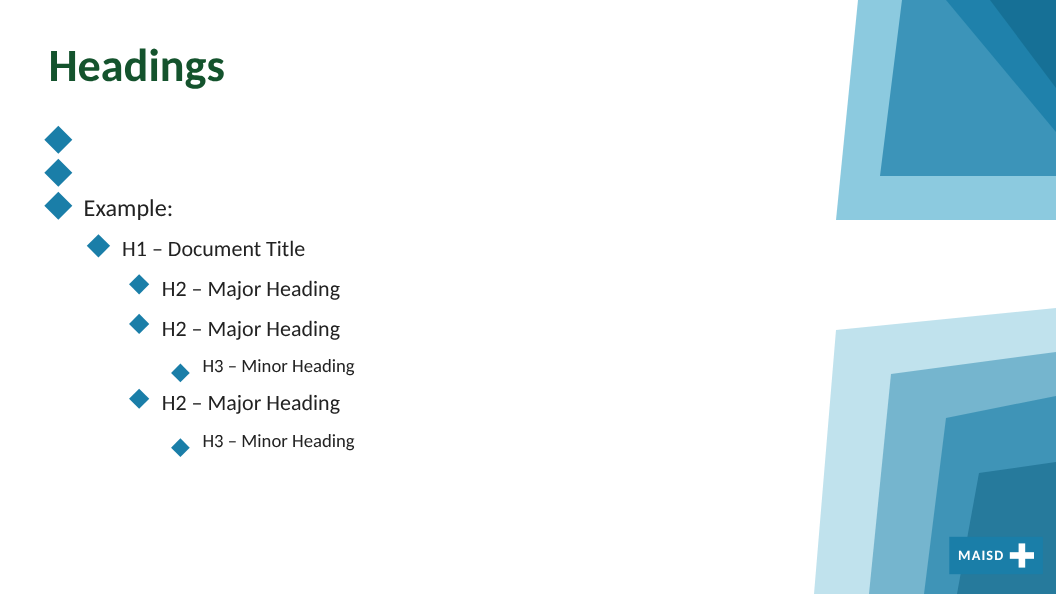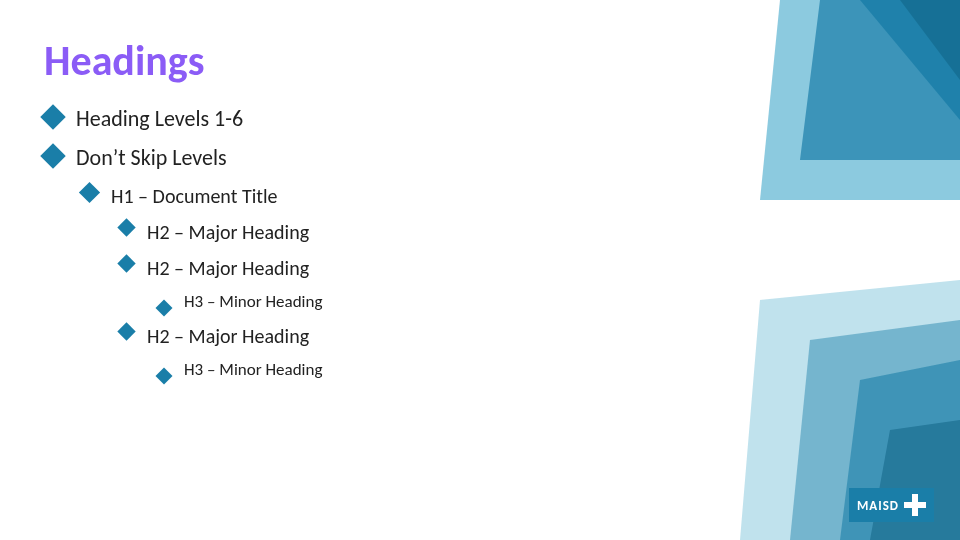--- a/index.html
+++ b/index.html
@@ -34,22 +34,22 @@
       position: relative;
       z-index: 1;
       padding: 36px 50px 30px 44px;
       max-width: 720px;
     }
 
     
     .page-title {
       font-size: 42px;
       font-weight: 700;
-      color: #8b5cf6;
-      margin-bottom: 18px;
+      color: #14532d;
+      margin-bottom: 28px;
       line-height: 1.2;
     }
 
     
     .bullet-list {
       list-style: none;
       padding: 0;
     }
 
     .bullet-item {
@@ -104,21 +104,21 @@
       width: 11px;
       height: 11px;
       min-width: 11px;
       margin-top: 3px;
     }
 
     
     .logo-container {
       position: absolute;
       bottom: 18px;
-      right: 26px;
+      right: 12px;
       z-index: 10;
       padding-left: 19px;
     }
 
     .logo-box {
       background: #1a7ea8;
       color: white;
       font-size: 13px;
       font-weight: 700;
       padding: 6px 8px;
@@ -175,25 +175,27 @@
   </svg>
 </div>
 
 <div class="content">
   <h1 class="page-title">Headings</h1>
 
   <ul class="bullet-list">
 
     <li class="bullet-item level-1">
       <span class="diamond"></span>
-      <span>Heading Levels 1-6</span>
     </li>
     <li class="bullet-item level-1">
       <span class="diamond"></span>
-      <span>Don’t Skip Levels</span>
+    </li>
+    <li class="bullet-item level-1">
+      <span class="diamond"></span>
+      <span>Example:</span>
     </li>
 
     <li class="bullet-item level-2">
       <span class="diamond"></span>
       <span>H1 – Document Title</span>
     </li>
 
     <li class="bullet-item level-3">
       <span class="diamond"></span>
       <span>H2 – Major Heading</span>

